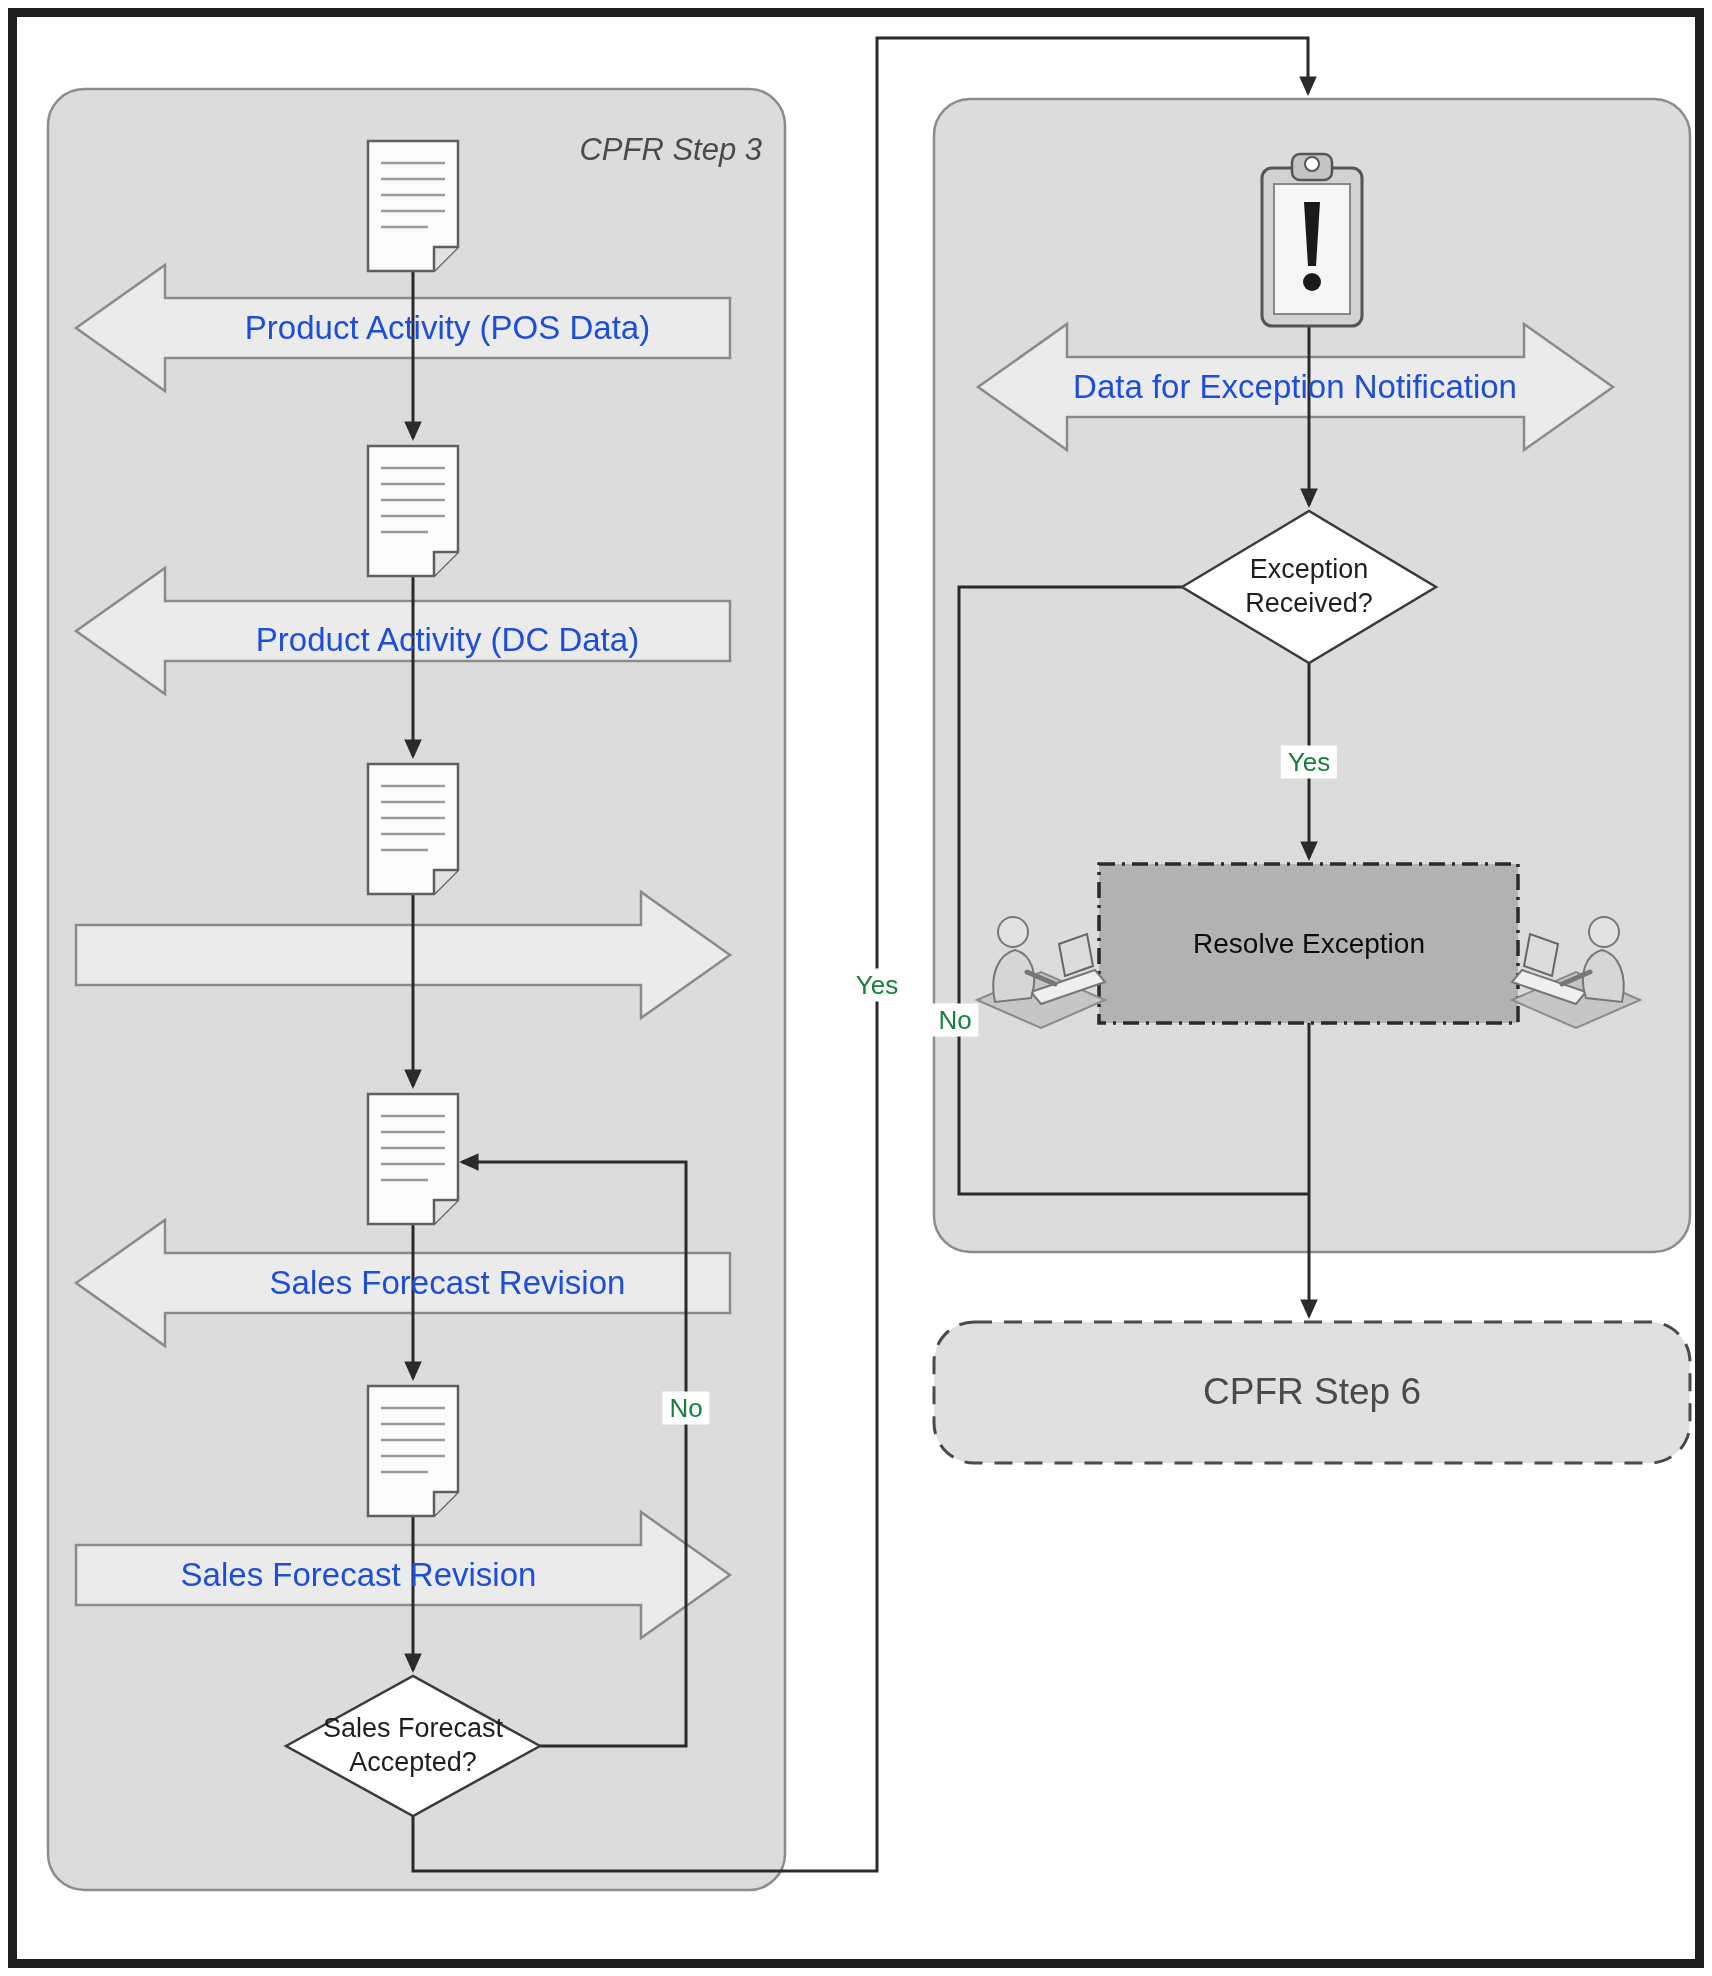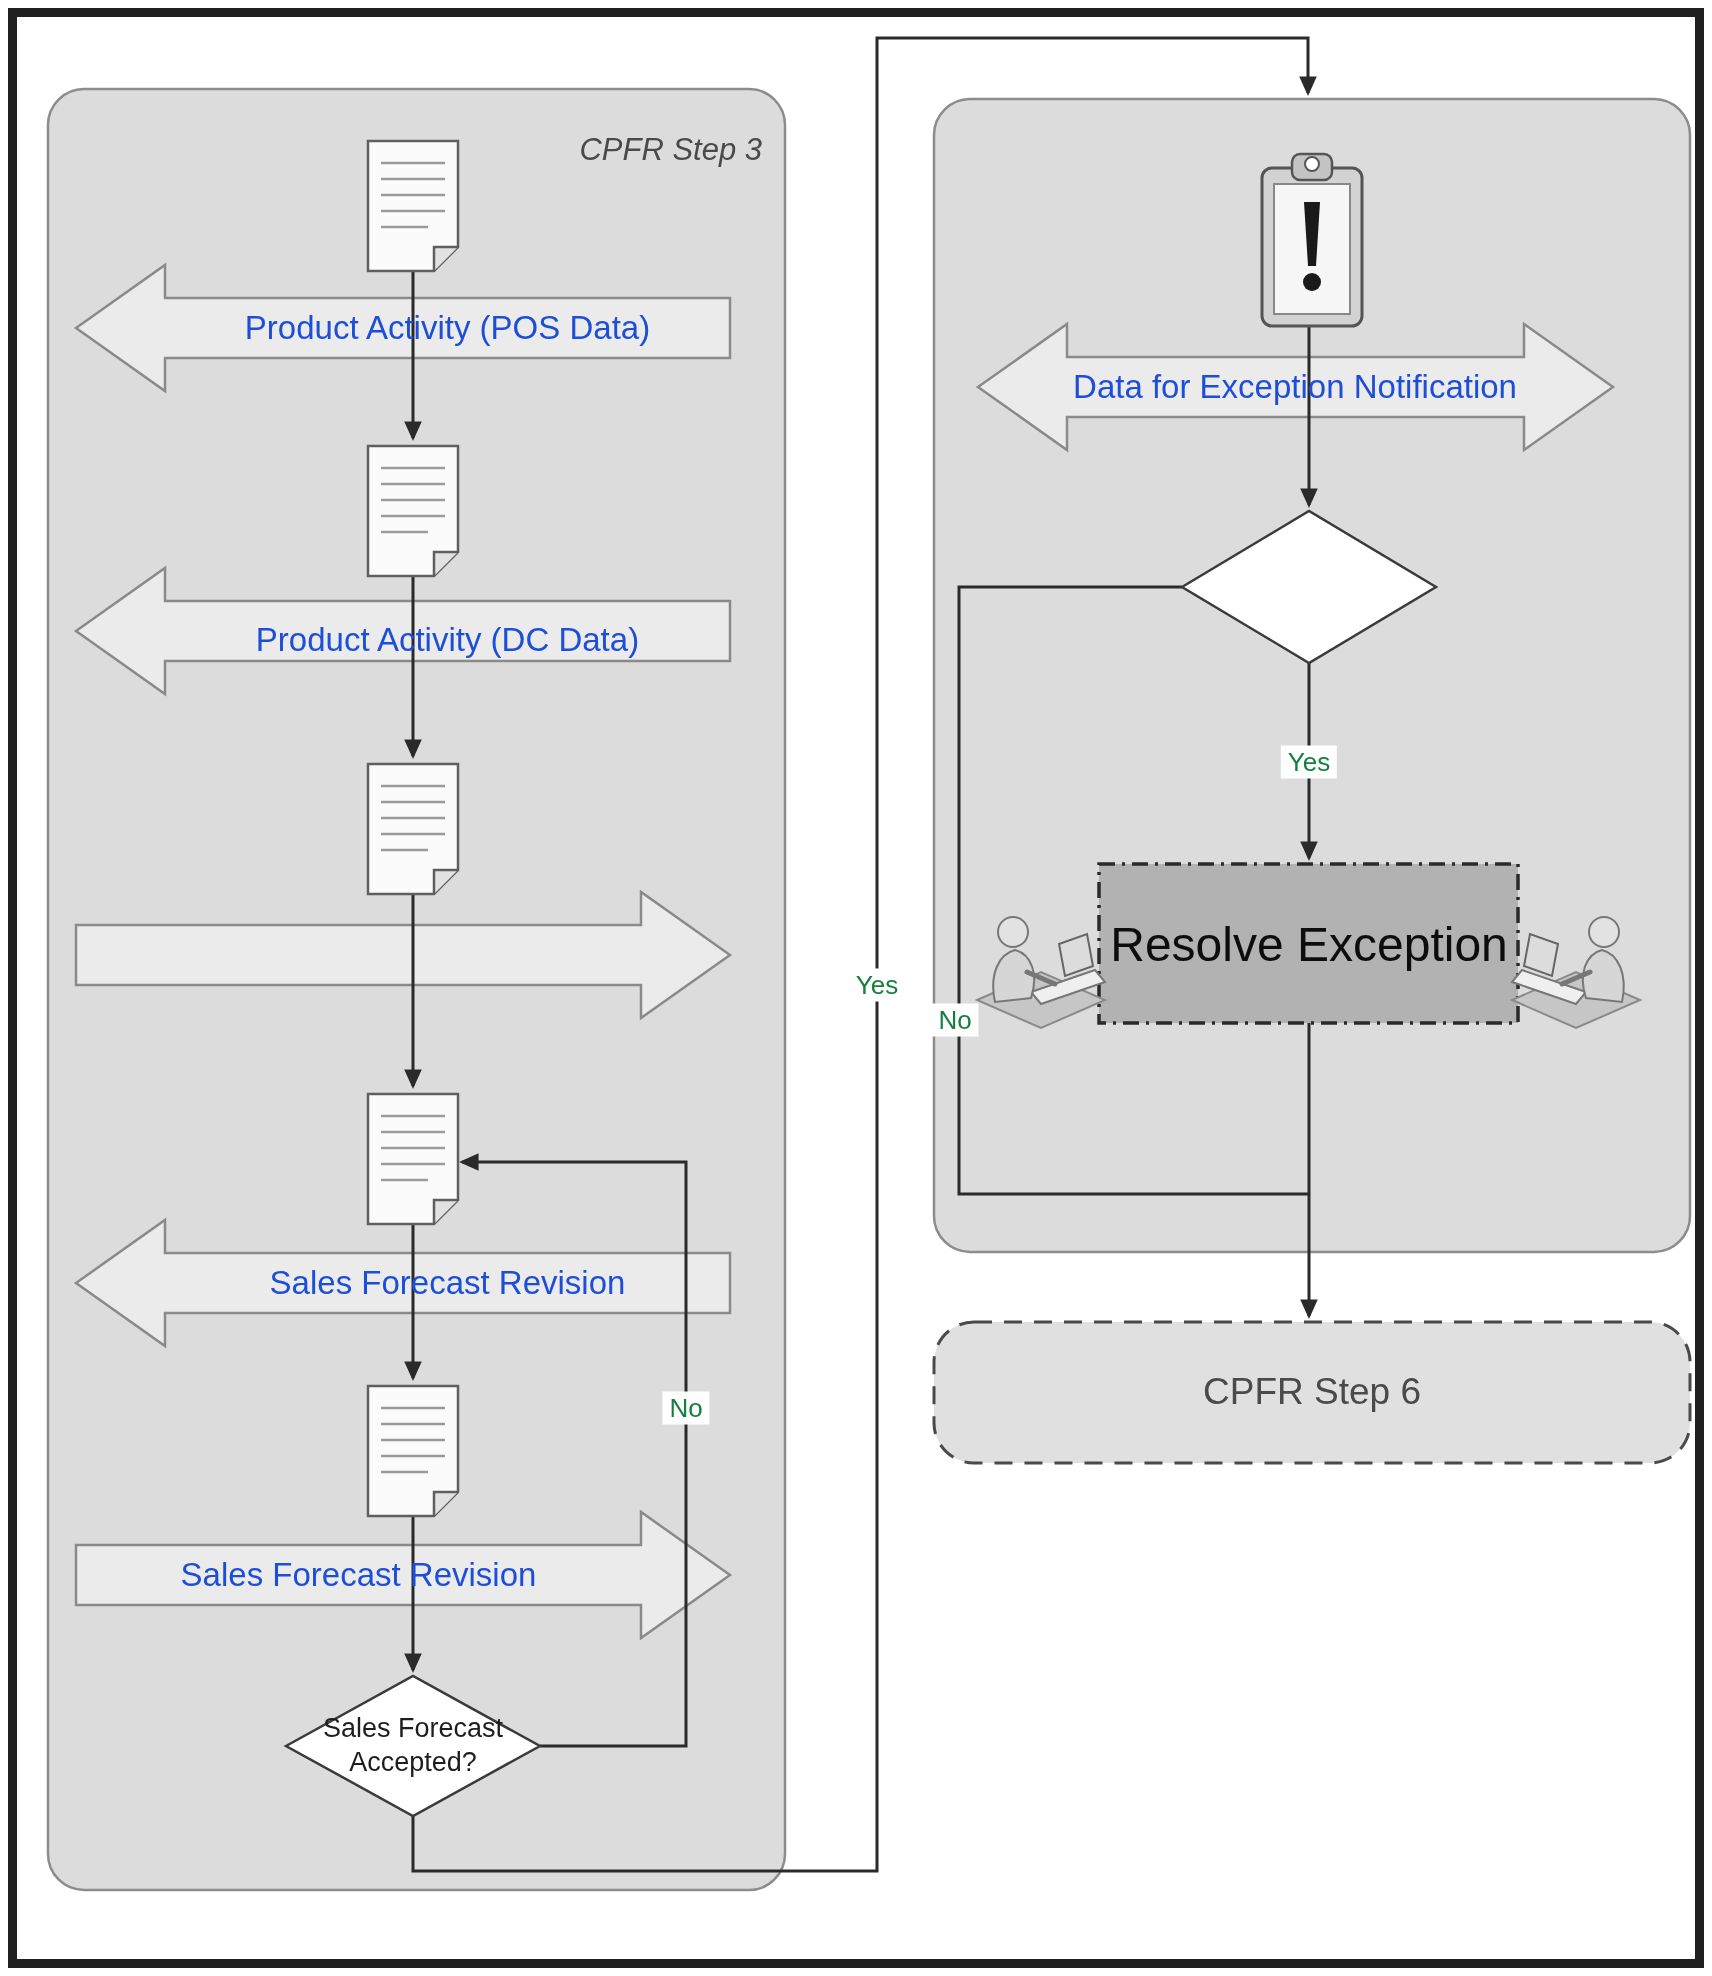--- a/index.html
+++ b/index.html
@@ -12,21 +12,21 @@
   .step6box{ fill:#e0e0e0; stroke:#4a4a4a; stroke-width:3; stroke-dasharray:18 12; }
   .banner  { fill:#ebebeb; stroke:#8a8a8a; stroke-width:2.5; }
   .conn    { fill:none; stroke:#2a2a2a; stroke-width:3; }
   .decision{ fill:#ffffff; stroke:#3a3a3a; stroke-width:2.5; }
   .resolve { fill:#b2b2b2; stroke:#2a2a2a; stroke-width:3.5; stroke-dasharray:16 7 3 7; }
 
   .label { position:absolute; display:flex; align-items:center; justify-content:center; text-align:center; }
   .banner-label  { font-size:33px; color:#1d4ed8; white-space:nowrap; }
   .title-label   { font-size:31px; color:#4a4a4a; justify-content:flex-end; }
   .decision-label{ font-size:27px; color:#1e1e1e; line-height:1.25; }
-  .process-label { font-size:48px; color:#0d0d0d; }
+  .process-label { font-size:28px; color:#0d0d0d; }
   .step6-label   { font-size:37px; color:#4a4a4a; }
   .tag { position:absolute; transform:translate(-50%,-50%); font-size:26px; color:#15803d; background:#ffffff; padding:1px 7px; white-space:nowrap; }
 </style>
 </head>
 <body>
 
 <div class="canvas">
 
   <svg class="layer" width="1712" height="1976" viewBox="0 0 1712 1976">
     <defs>
@@ -108,20 +108,21 @@
 
   <div class="label title-label" style="left:420px; top:130px; width:342px; height:40px;font-style:italic;">CPFR Step 3</div>
 
   <div class="label banner-label" style="left:165px; top:300px; width:565px; height:56px;">Product Activity (POS Data)</div>
   <div class="label banner-label" style="left:165px; top:612px; width:565px; height:56px;">Product Activity (DC Data)</div>
   <div class="label banner-label" style="left:165px; top:1255px; width:565px; height:56px;">Sales Forecast Revision</div>
   <div class="label banner-label" style="left:76px; top:1547px; width:565px; height:56px;">Sales Forecast Revision</div>
   <div class="label banner-label" style="left:1015px; top:359px; width:560px; height:56px;">Data for Exception Notification</div>
 
   <div class="label decision-label" style="left:303px; top:1694px; width:220px; height:104px;">Sales Forecast Accepted?</div>
+  <div class="label decision-label" style="left:1199px; top:535px; width:220px; height:104px;">Exception Received?</div>
 
   <div class="label process-label" style="left:1109px; top:916px; width:400px; height:56px;">Resolve Exception</div>
   <div class="label step6-label" style="left:1112px; top:1364px; width:400px; height:56px;">CPFR Step 6</div>
 
   <div class="tag" style="left:686px; top:1408px;">No</div>
   <div class="tag" style="left:877px; top:985px;">Yes</div>
   <div class="tag" style="left:1309px; top:762px;">Yes</div>
   <div class="tag" style="left:955px; top:1020px;">No</div>
 
   <div class="frame"></div>

